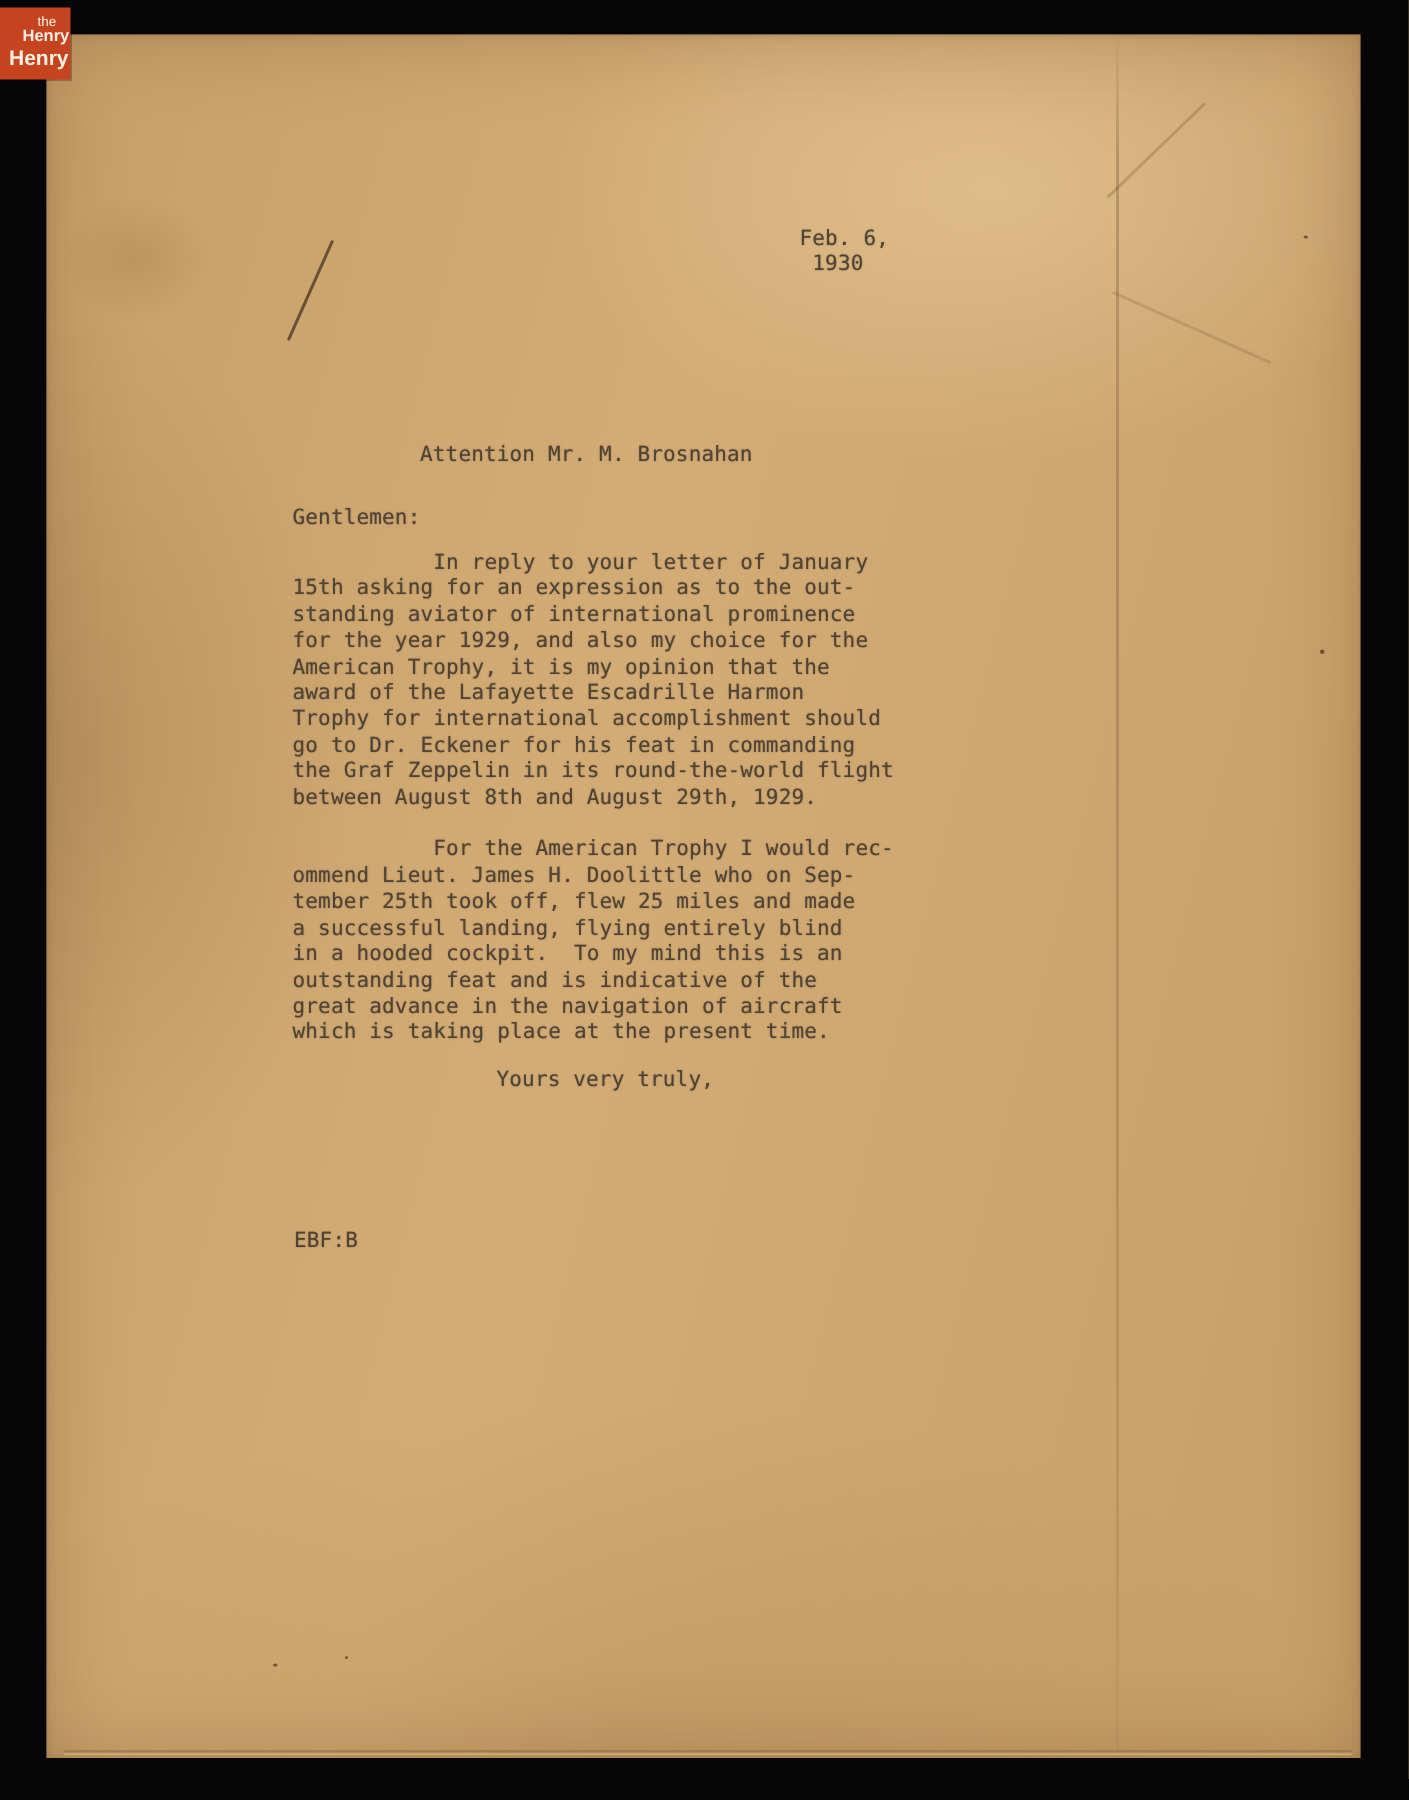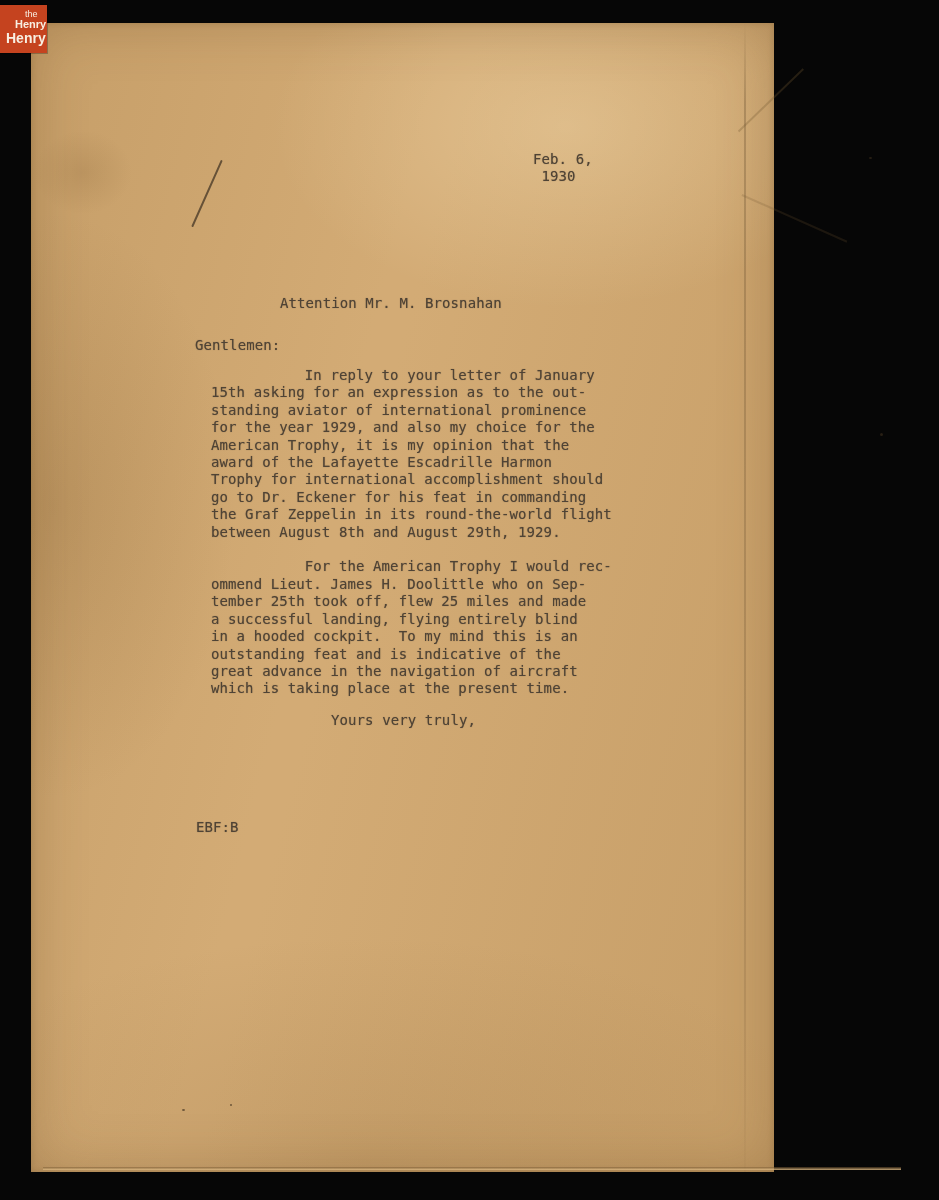--- a/index.html
+++ b/index.html
@@ -8,21 +8,21 @@
     position:relative;
     width:939px;height:1200px;
     background:#060606;
     overflow:hidden;
     font-family:"DejaVu Sans Mono","Liberation Mono",monospace;
   }
   
   .paper{
     position:absolute;
     left:31px;top:23px;
-    width:743px;height:1149px;
+    width:876px;height:1149px;
     background:
       radial-gradient(ellipse 420px 260px at 72% 9%,  rgba(255,236,195,0.30), rgba(255,236,195,0) 70%),
       radial-gradient(ellipse 260px 420px at 3% 42%,  rgba(118,84,40,0.20),  rgba(118,84,40,0) 70%),
       radial-gradient(ellipse 70px 60px  at 7% 13%,   rgba(140,104,58,0.22), rgba(140,104,58,0) 70%),
       radial-gradient(ellipse 640px 300px at 45% 99%, rgba(128,93,48,0.16),  rgba(128,93,48,0) 75%),
       linear-gradient(104deg, rgba(0,0,0,0.05), rgba(255,255,255,0.05) 42%, rgba(0,0,0,0.045) 92%),
       #d1a76e;
     box-shadow: inset 0 0 55px rgba(96,66,28,0.28), inset 0 0 6px rgba(96,66,28,0.25);
   }
   .paper-edge-sliver{
@@ -65,21 +65,21 @@
     font-size:14px;
     line-height:17.4px;
     color:#4f4335;
     text-shadow:0 0 1px rgba(79,67,53,0.6);
     letter-spacing:0.1px;
   }
   .t-date      {left:502px;top:128px;}
   .t-address   {left:164px;top:217px;}
   .t-attention {left:249px;top:272px;}
   .t-salutation{left:164px;top:314px;text-align:center;}
-  .t-body      {left:180px;top:344px;}
+  .t-body      {left:164px;top:344px;}
   .t-closing   {left:300px;top:689px;}
   .t-reference {left:165px;top:796px;}
   
   .hf-logo{
     position:absolute;left:0;top:5px;width:47px;height:48px;
     background:#c5431f;
     box-shadow:0 0 0 1px rgba(0,0,0,0.25);
   }
   .hf-logo span{
     position:absolute;color:#f8efe2;

